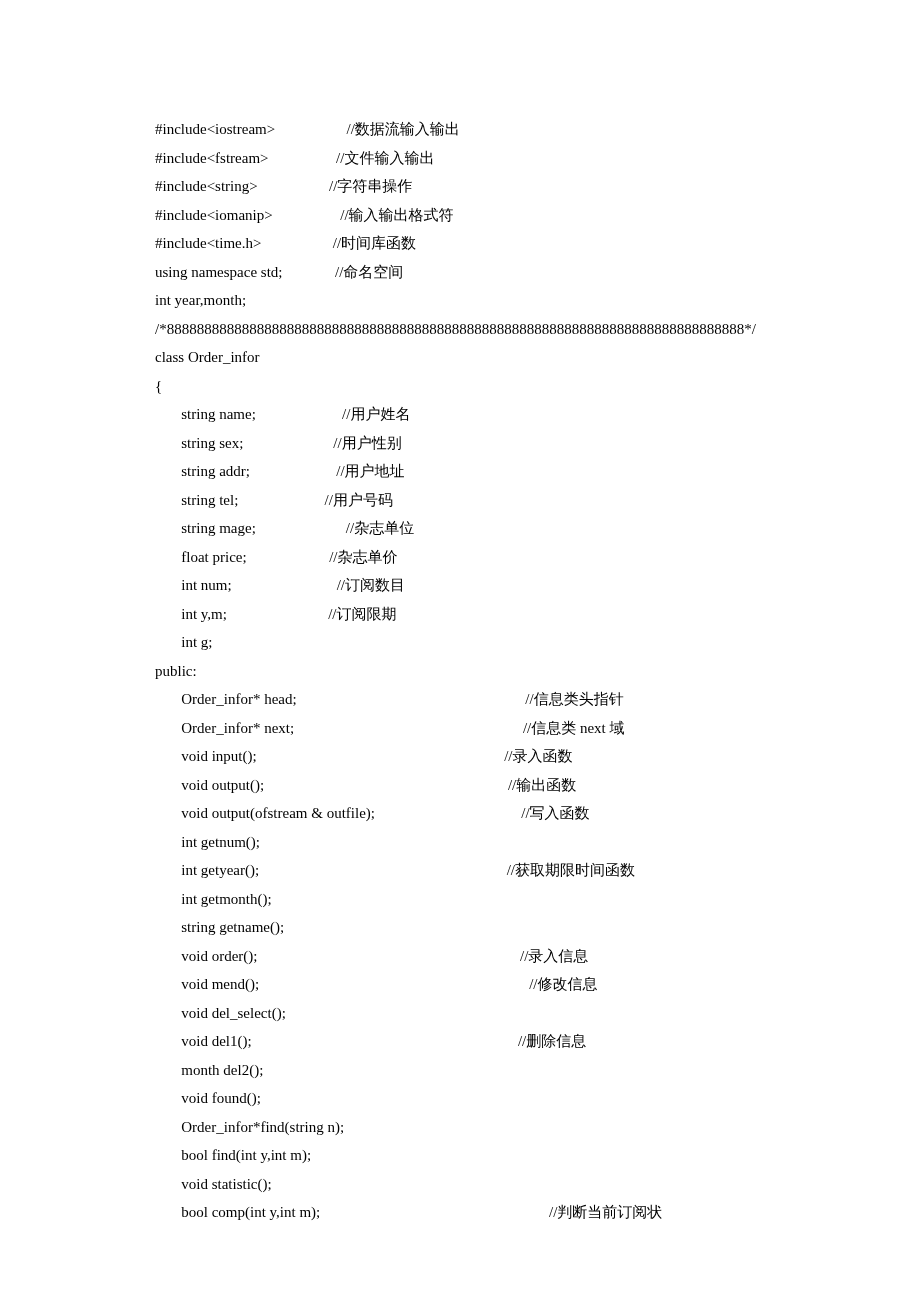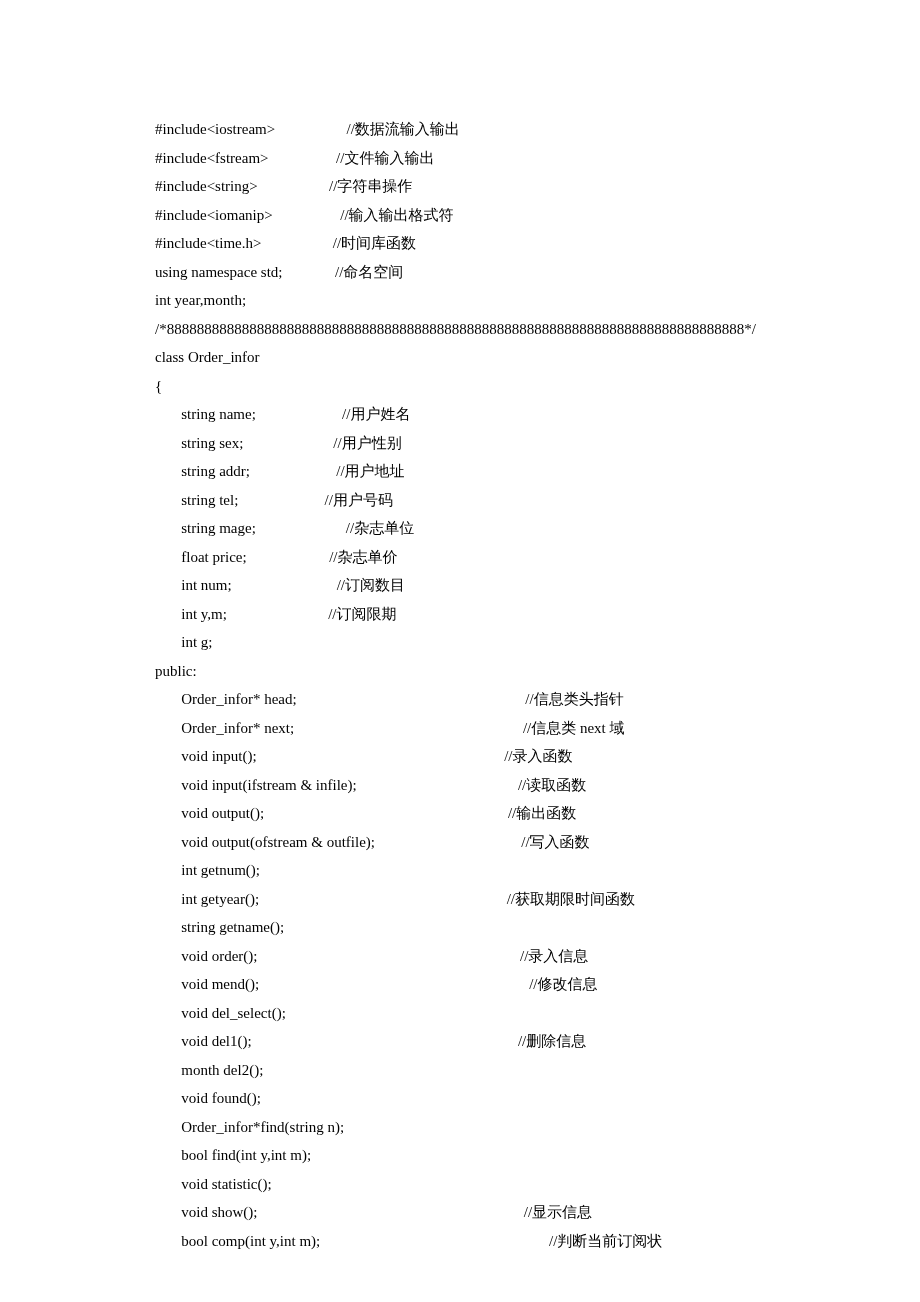--- a/index.html
+++ b/index.html
@@ -42,31 +42,30 @@
   <div class="line">       string mage;                        //杂志单位</div>
   <div class="line">       float price;                      //杂志单价</div>
   <div class="line">       int num;                            //订阅数目</div>
   <div class="line">       int y,m;                           //订阅限期</div>
   <div class="line">       int g;</div>
   <div class="line">public:</div>
   <div class="line">       Order_infor* head;                                                             //信息类头指针</div>
   <div class="line">       Order_infor* next;                                                             //信息类 next 域</div>
   <div class="line"></div>
   <div class="line">       void input();                                                                  //录入函数</div>
-  <div class="line">       void input(ifstream &amp; infile);                                           //读取函数</div>
   <div class="line">       void output();                                                                 //输出函数</div>
   <div class="line">       void output(ofstream &amp; outfile);                                       //写入函数</div>
   <div class="line">       int getnum();</div>
   <div class="line">       int getyear();                                                                  //获取期限时间函数</div>
+  <div class="line">       int getmonth();</div>
   <div class="line">       string getname();</div>
   <div class="line">       void order();                                                                      //录入信息</div>
   <div class="line">       void mend();                                                                        //修改信息</div>
   <div class="line">       void del_select();</div>
   <div class="line">       void del1();                                                                       //删除信息</div>
   <div class="line">       month del2();</div>
   <div class="line">       void found();</div>
   <div class="line">       Order_infor*find(string n);</div>
   <div class="line">       bool find(int y,int m);</div>
   <div class="line">       void statistic();</div>
-  <div class="line">       void show();                                                                       //显示信息</div>
   <div class="line">       bool comp(int y,int m);                                                             //判断当前订阅状</div>
 
 </div>
 
 </body></html>

